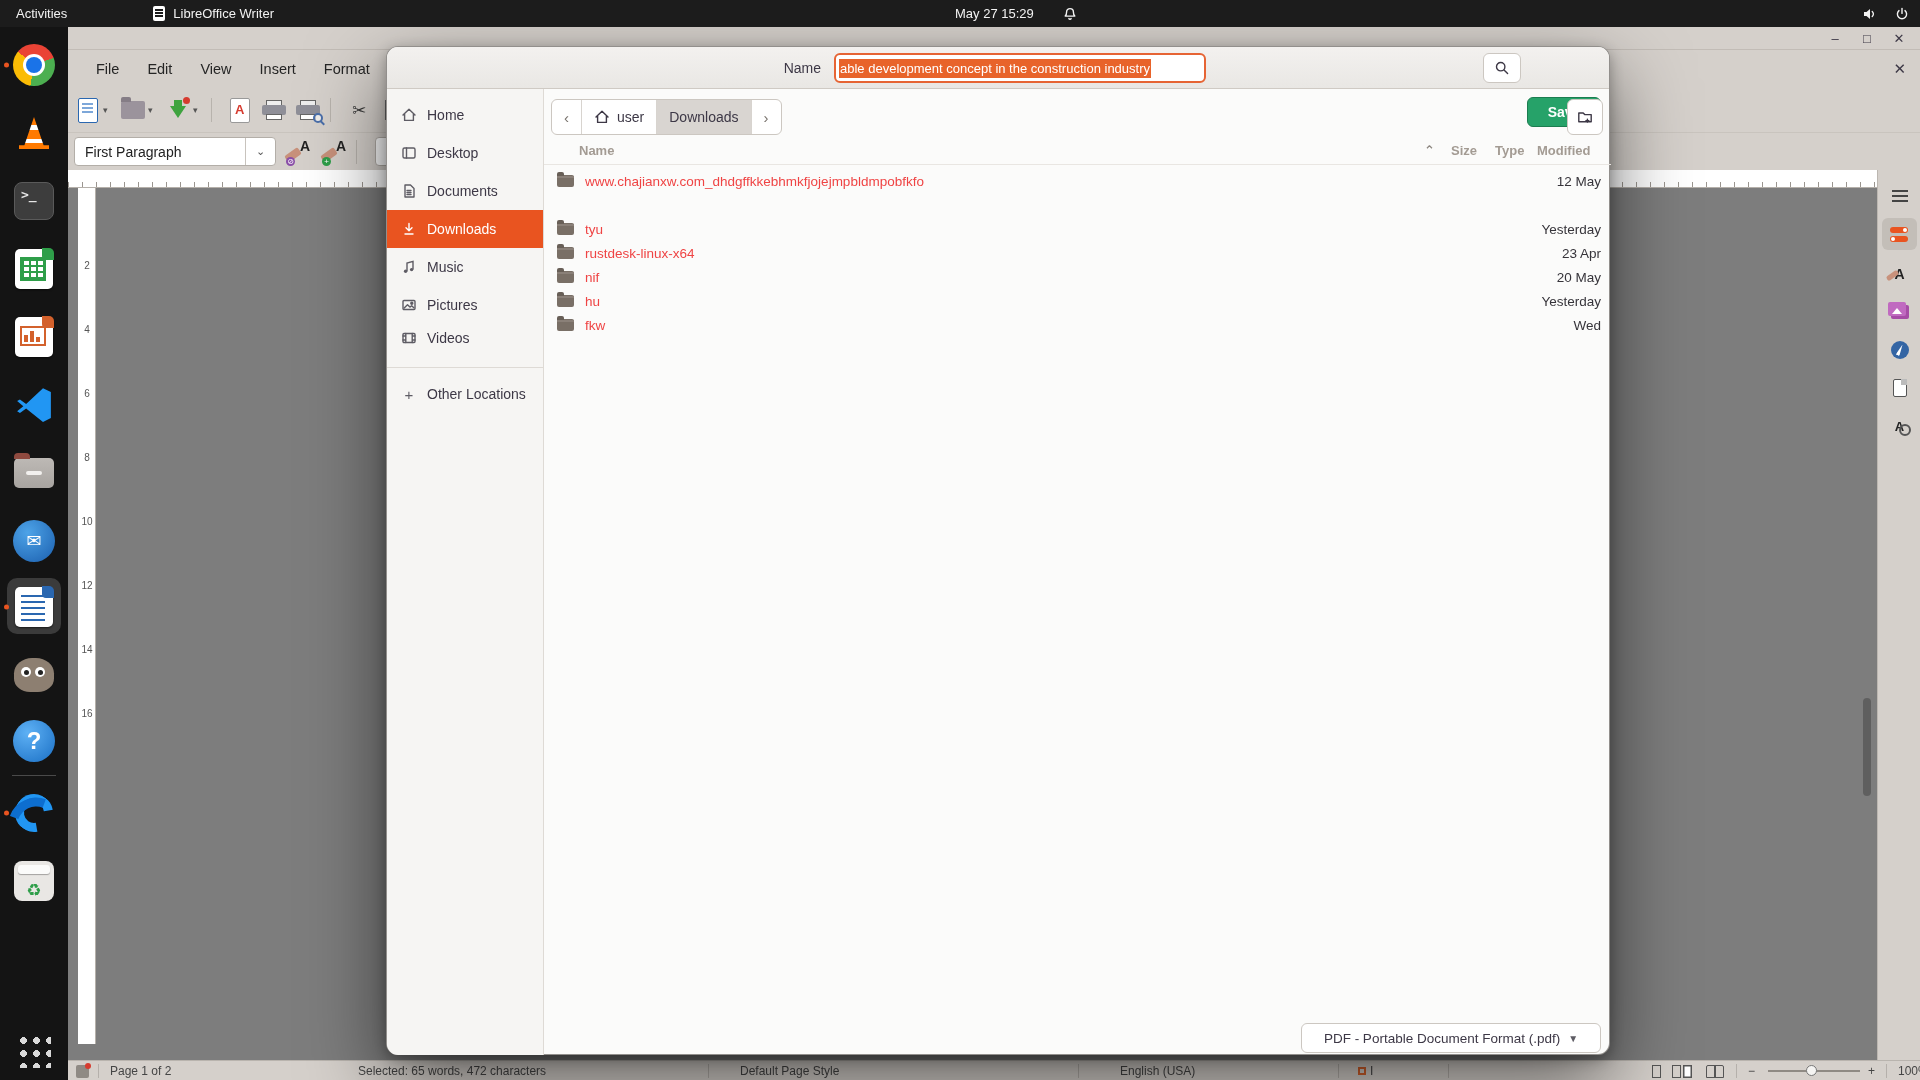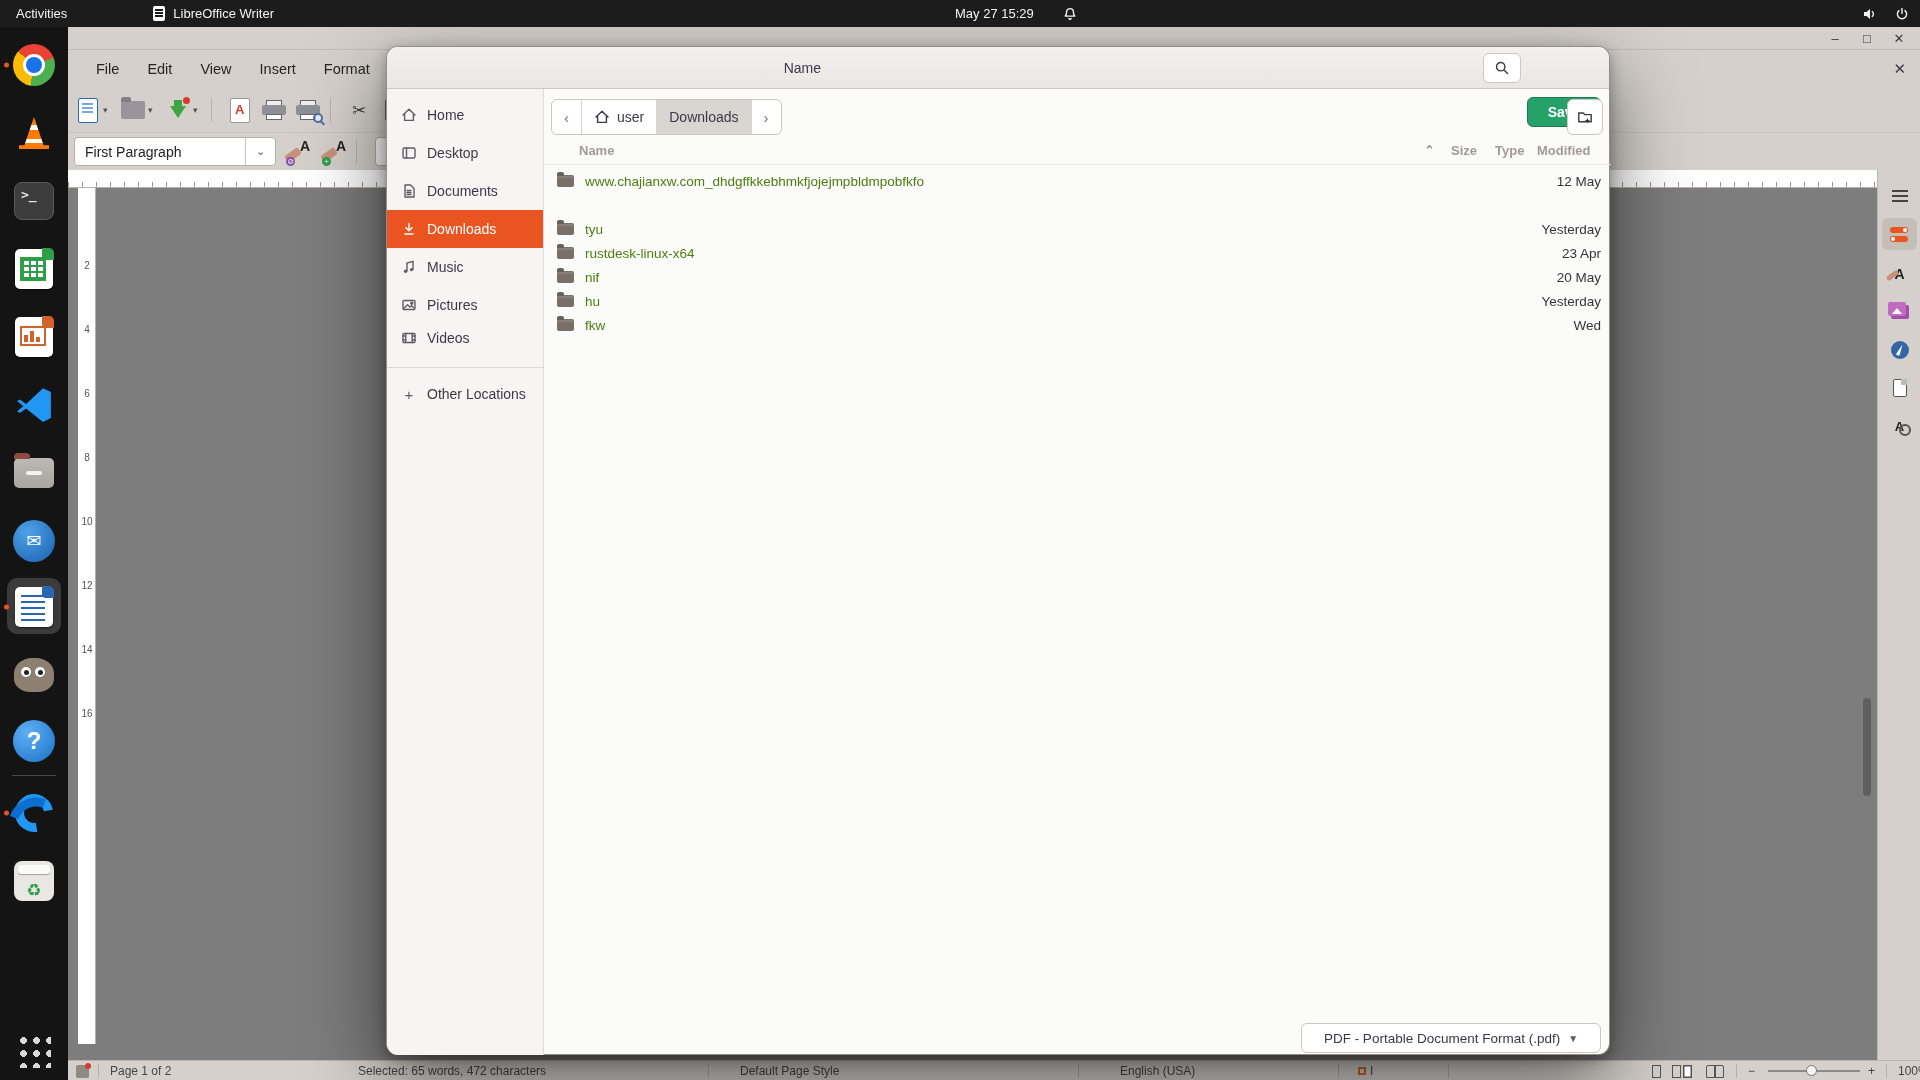--- a/index.html
+++ b/index.html
@@ -226,21 +226,21 @@
 
   #list-header { position:absolute; left:157px; top:92px; width:1067px; height:26px; border-bottom:1px solid #e9e6e2;
     font-size:13px; font-weight:bold; color:#a39b93; }
   #list-header span { position:absolute; top:4px; }
   .file-row { position:absolute; left:157px; width:1067px; height:24px; display:flex; align-items:center; }
   .folder-glyph { width:17px; height:12px; background:#796f66; border-radius:2px; position:relative;
     margin:0 11px 0 13px; flex:none; }
   .folder-glyph:before { content:""; position:absolute; left:0; top:-3px; width:7px; height:4px;
     background:#685f57; border-radius:2px 2px 0 0; }
   .folder-glyph:after { content:""; position:absolute; left:0; top:1px; width:17px; height:2px; background:#8a8078; }
-  .file-name { font-size:13.5px; color:#4d7c0f; white-space:nowrap; }
+  .file-name { font-size:13.5px; color:#ef4444; white-space:nowrap; }
   .file-mod { position:absolute; right:10px; font-size:13.5px; color:#36343a; }
 
   #format-select { position:absolute; left:914px; top:976px; width:300px; height:30px; background:#fff;
     border:1px solid #ccc7c1; border-radius:6px; display:flex; align-items:center; justify-content:center;
     gap:8px; font-size:13.5px; color:#3d3846; }
   .chev-down { font-size:10px; color:#5e5c64; }
 
   svg.ic16 { width:16px; height:16px; }
   svg.stroke { fill:none; stroke:currentColor; stroke-width:1.4; stroke-linecap:round; stroke-linejoin:round; }
 </style>
@@ -492,20 +492,23 @@
     </span>
     <span class="sb" style="left:1800px">+</span>
     <span class="sb-sep" style="left:1818px"></span>
     <span class="sb" style="left:1830px">100%</span>
   </div>
 
   <div id="dialog">
     <div id="dlg-header">
       <div class="btn" id="btn-cancel">Cancel</div>
       <div id="dlg-name-label">Name</div>
+      <div id="dlg-filename">
+        <span class="seltext">able development concept in the construction industry</span>
+      </div>
       <div class="btn" id="btn-search">
         <svg class="ic16 stroke" viewBox="0 0 16 16">
           <circle cx="6.7" cy="6.7" r="4.2"></circle>
             <path d="M10 10l3.6 3.6"></path>
         </svg>
       </div>
       <div id="btn-save">Save</div>
     </div>
 
     <div id="dlg-sidebar">

